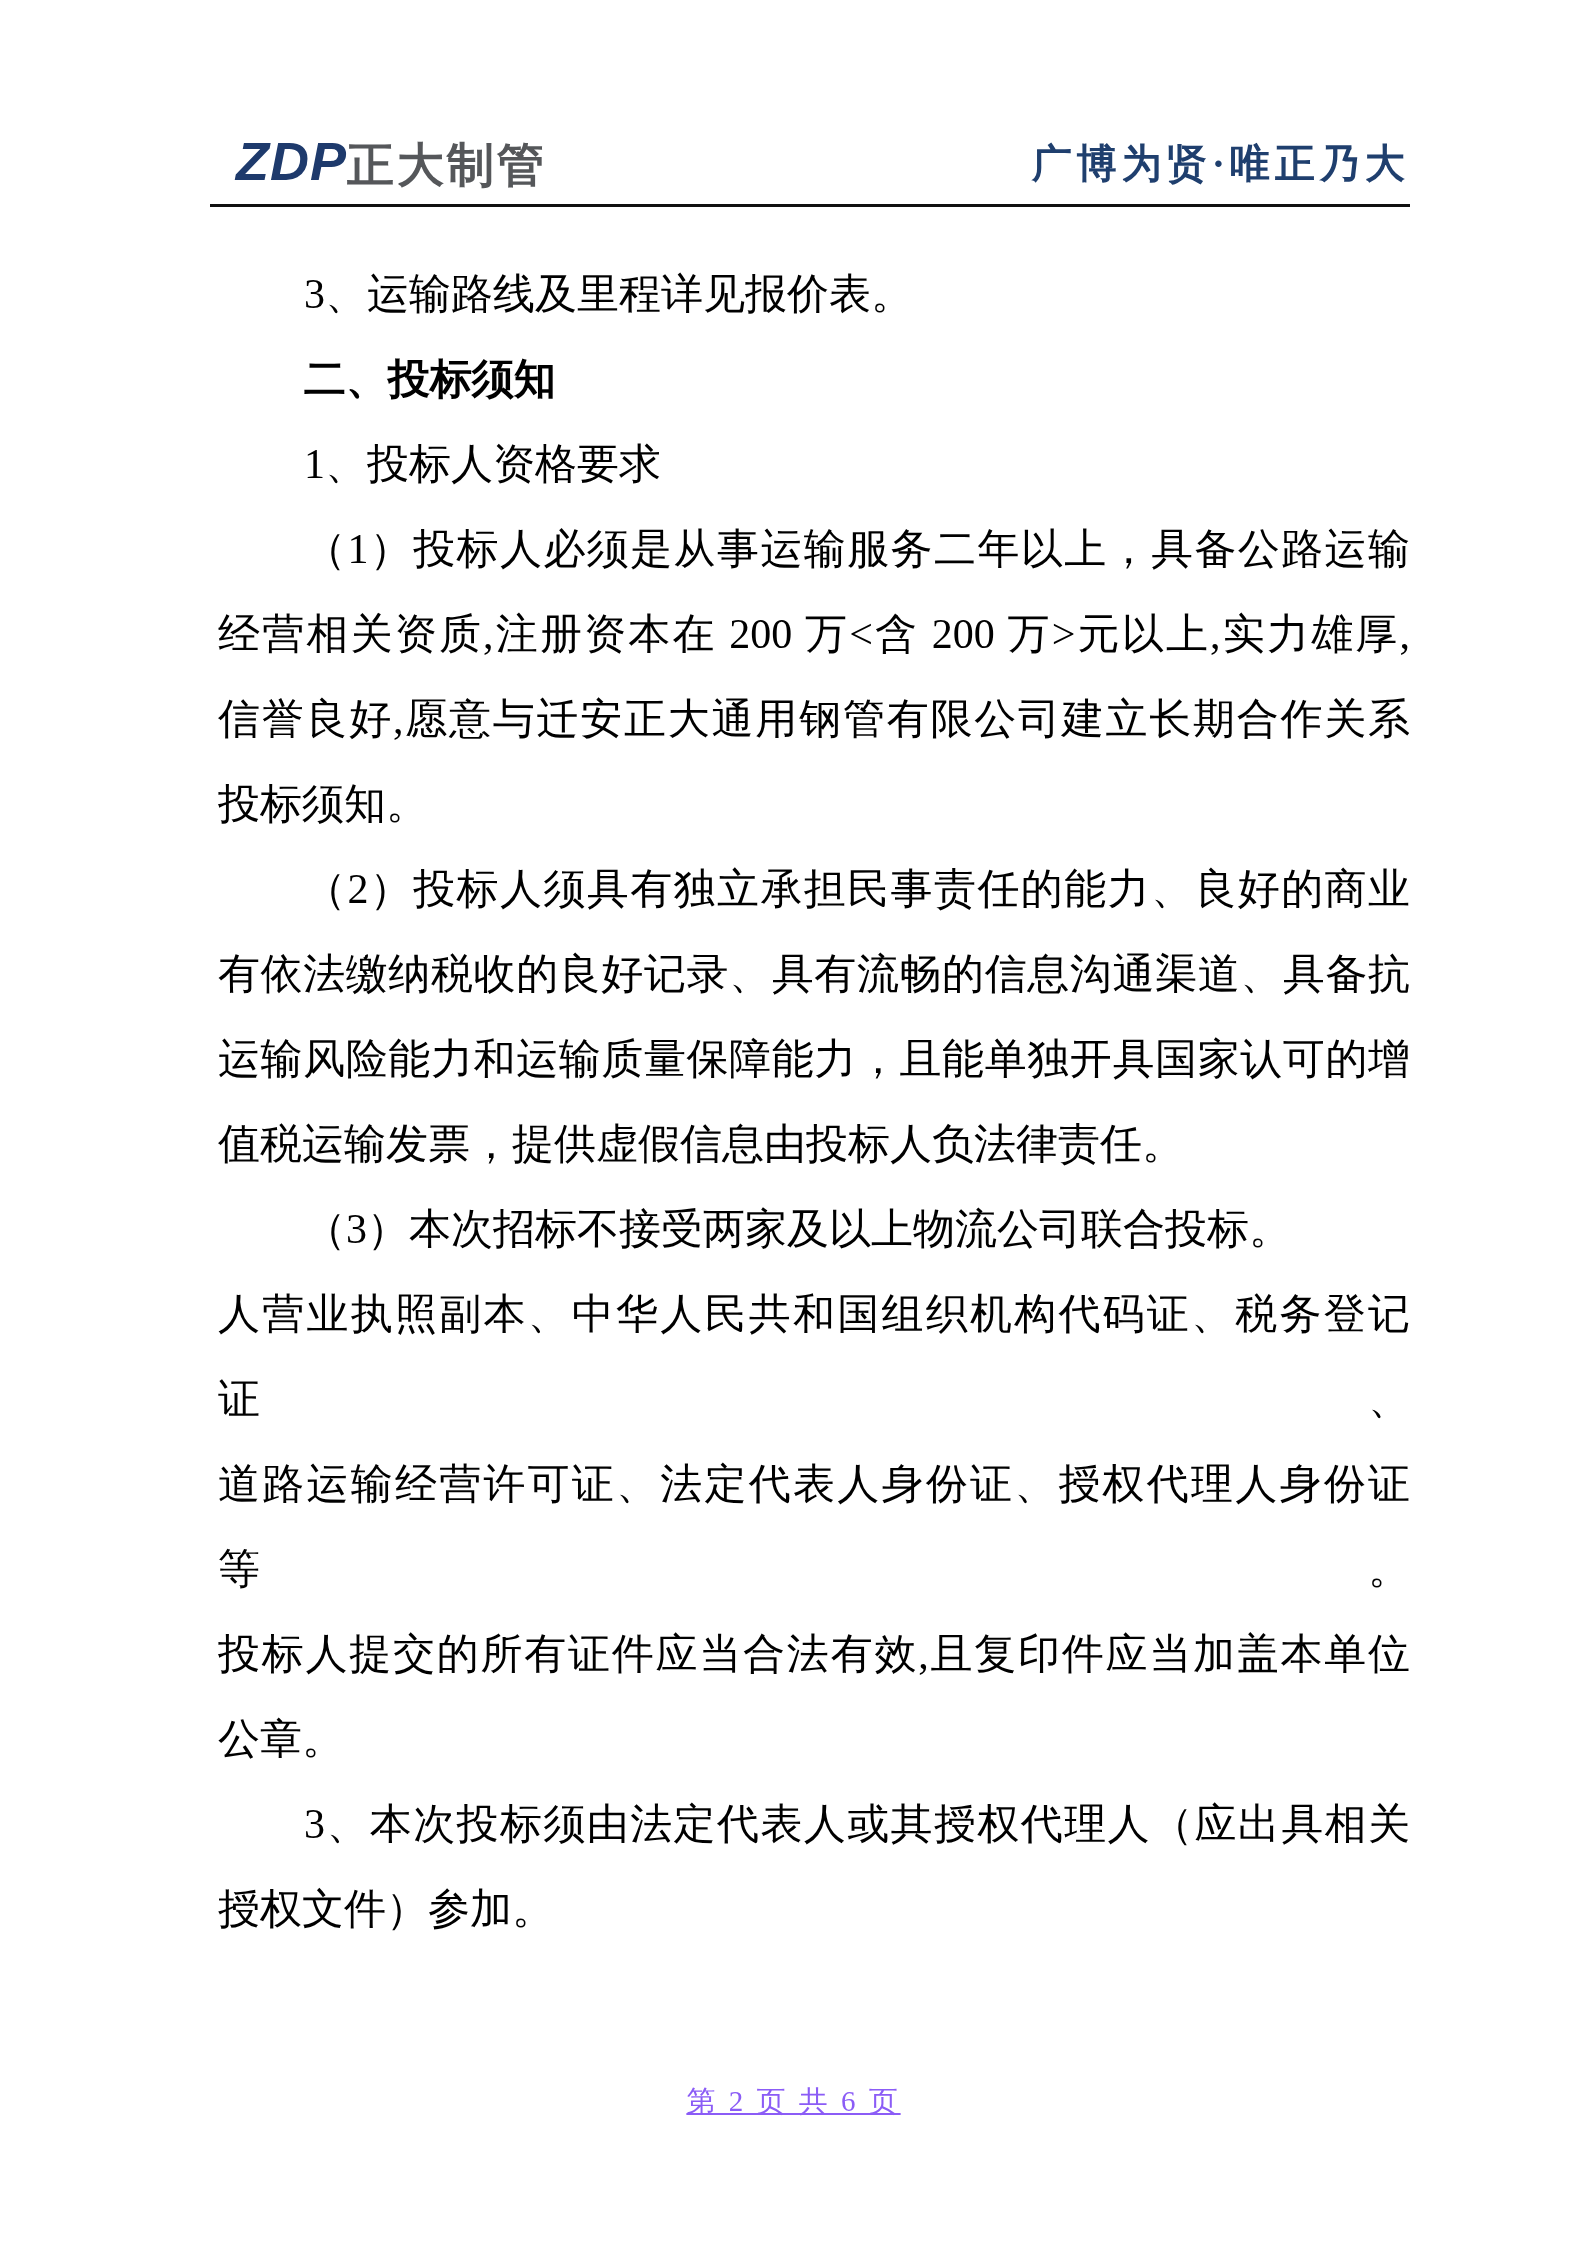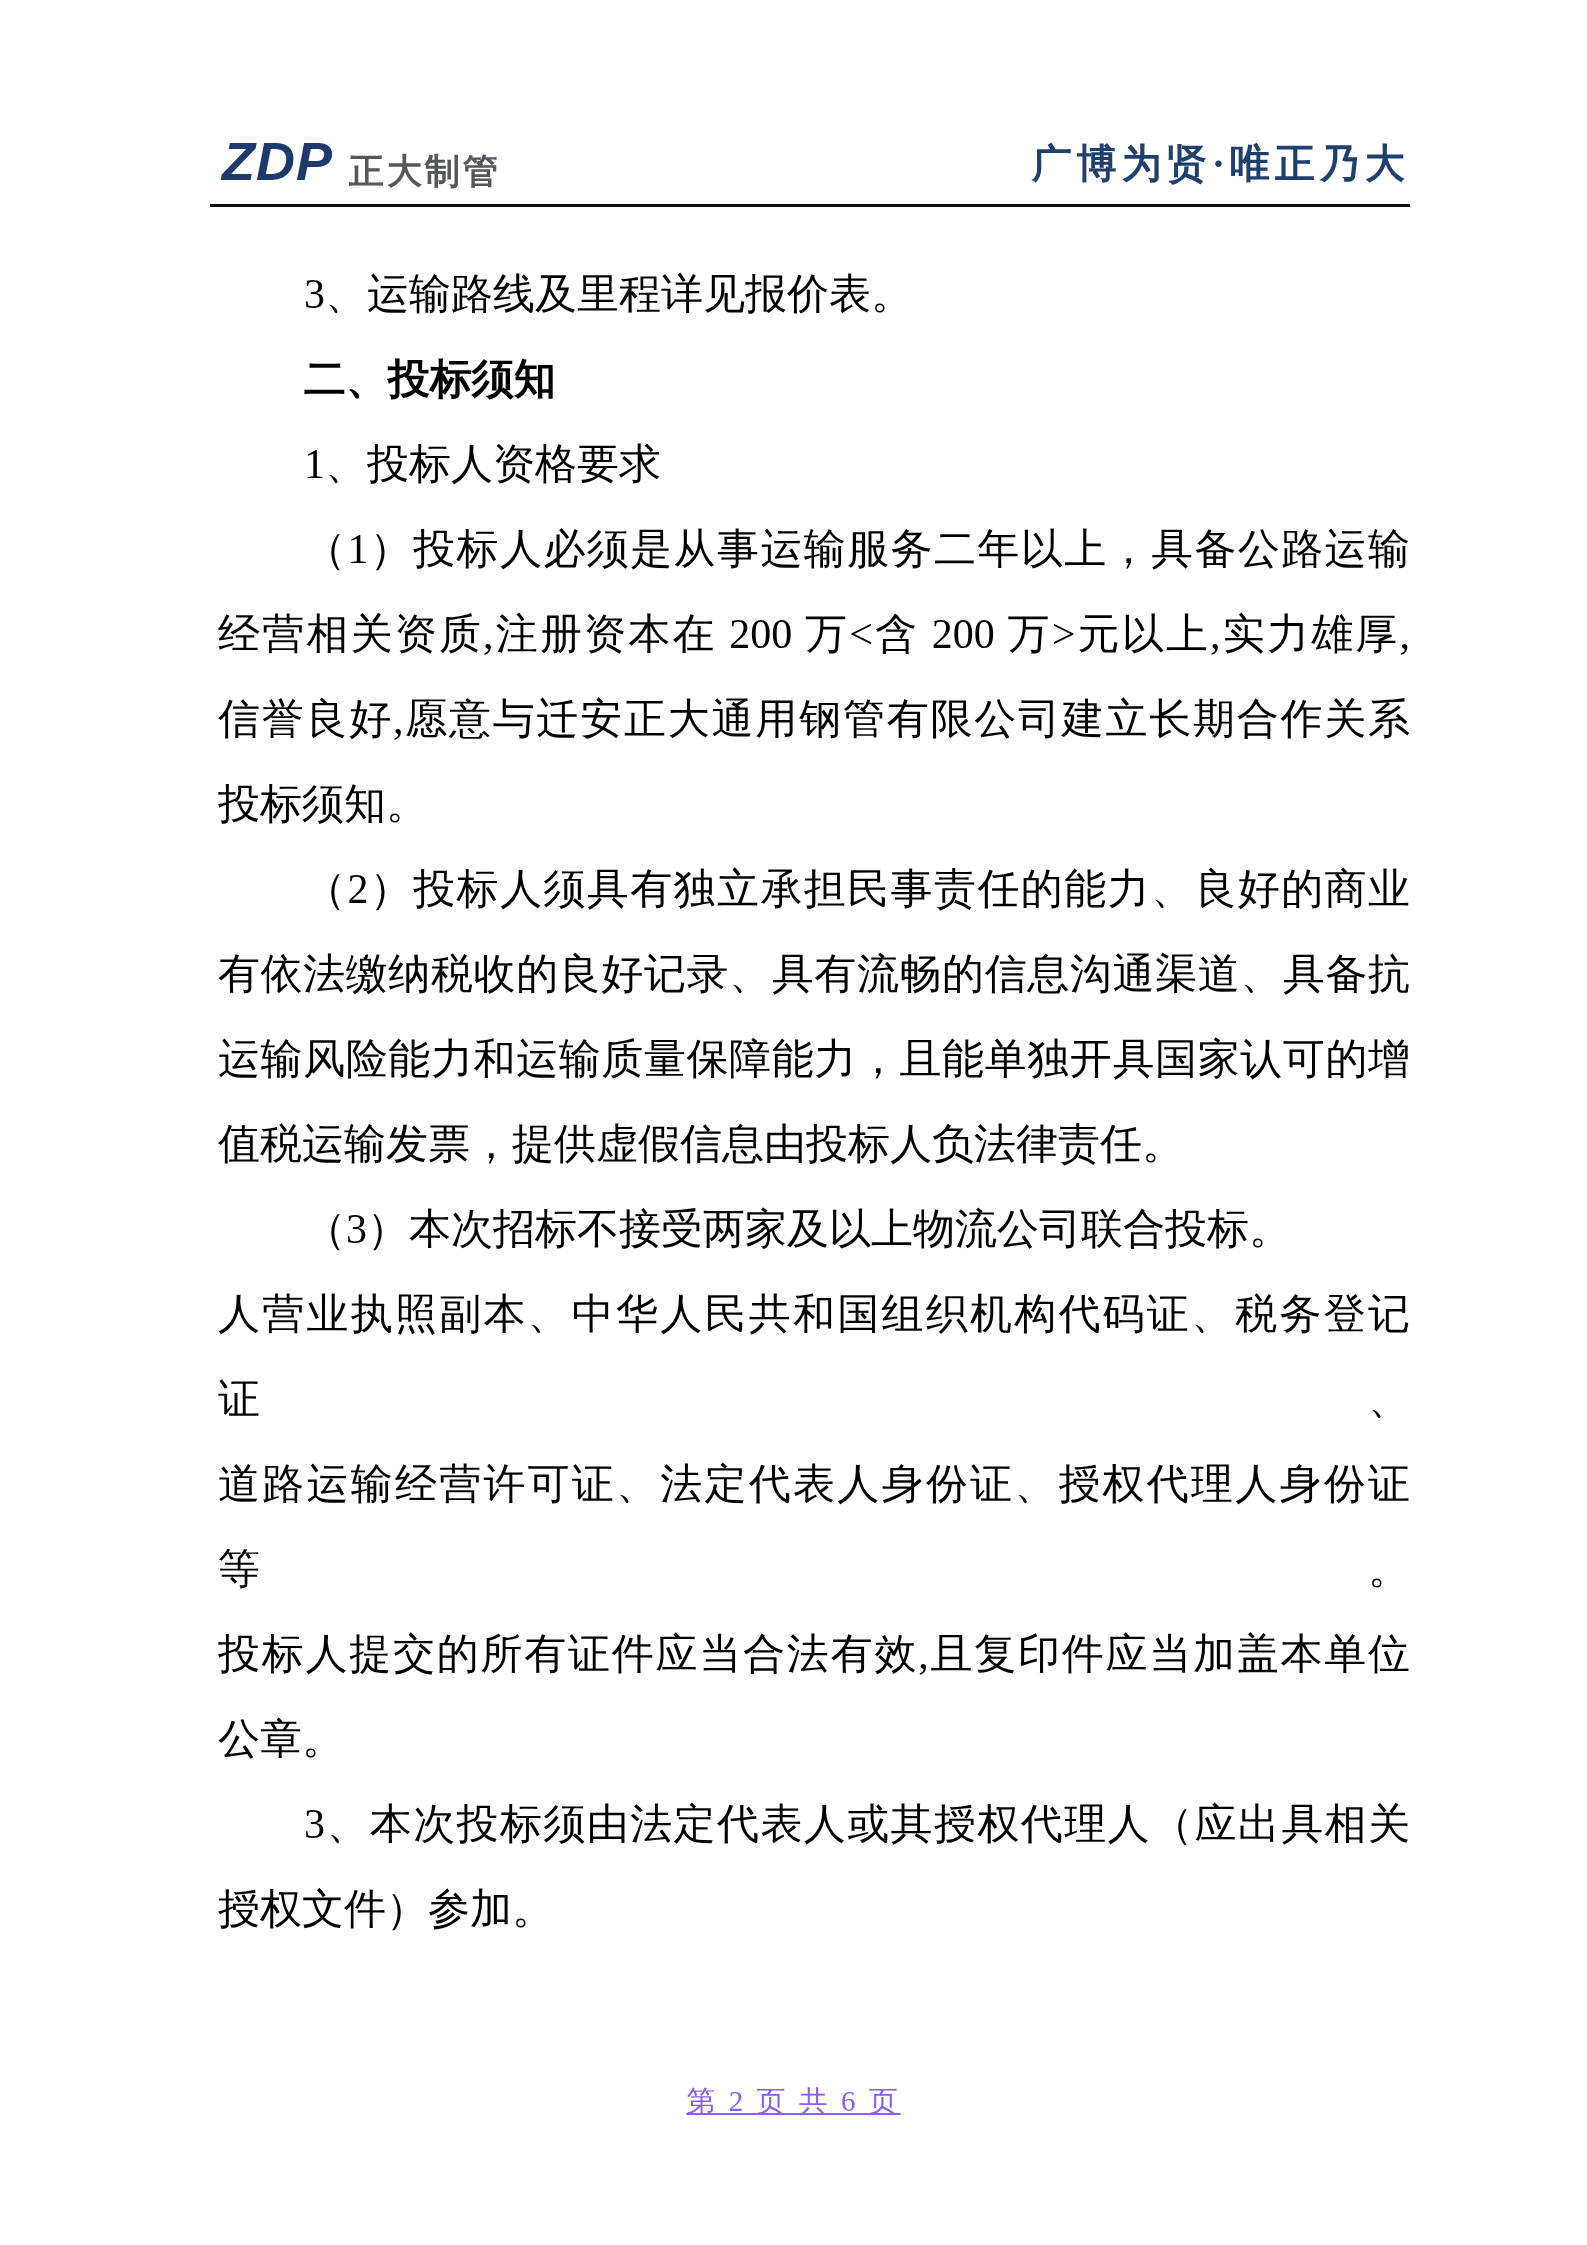--- a/index.html
+++ b/index.html
@@ -9,40 +9,39 @@
     height: 2245px;
     background: #ffffff;
     font-family: "Liberation Serif", "DejaVu Serif", serif;
     color: #000000;
     overflow: hidden;
   }
 
   
   .header-logo {
     position: absolute;
-    left: 222px;
+    left: 236px;
     top: 134px;
     display: flex;
     align-items: flex-end;
-    gap: 16px;
     white-space: nowrap;
   }
   .zdp {
     font-family: "Liberation Sans", "DejaVu Sans", sans-serif;
     font-weight: 800;
     font-style: italic;
     font-size: 54px;
     line-height: 1;
     color: #1e3a6c;
     letter-spacing: 1px;
   }
   .company {
     font-family: "Liberation Sans", "DejaVu Sans", sans-serif;
     font-weight: 700;
-    font-size: 35px;
+    font-size: 47px;
     line-height: 1;
     color: #55575a;
     letter-spacing: 3px;
   }
   .slogan {
     position: absolute;
     top: 142px;
     right: 177px;
     font-size: 40px;
     font-weight: 700;

